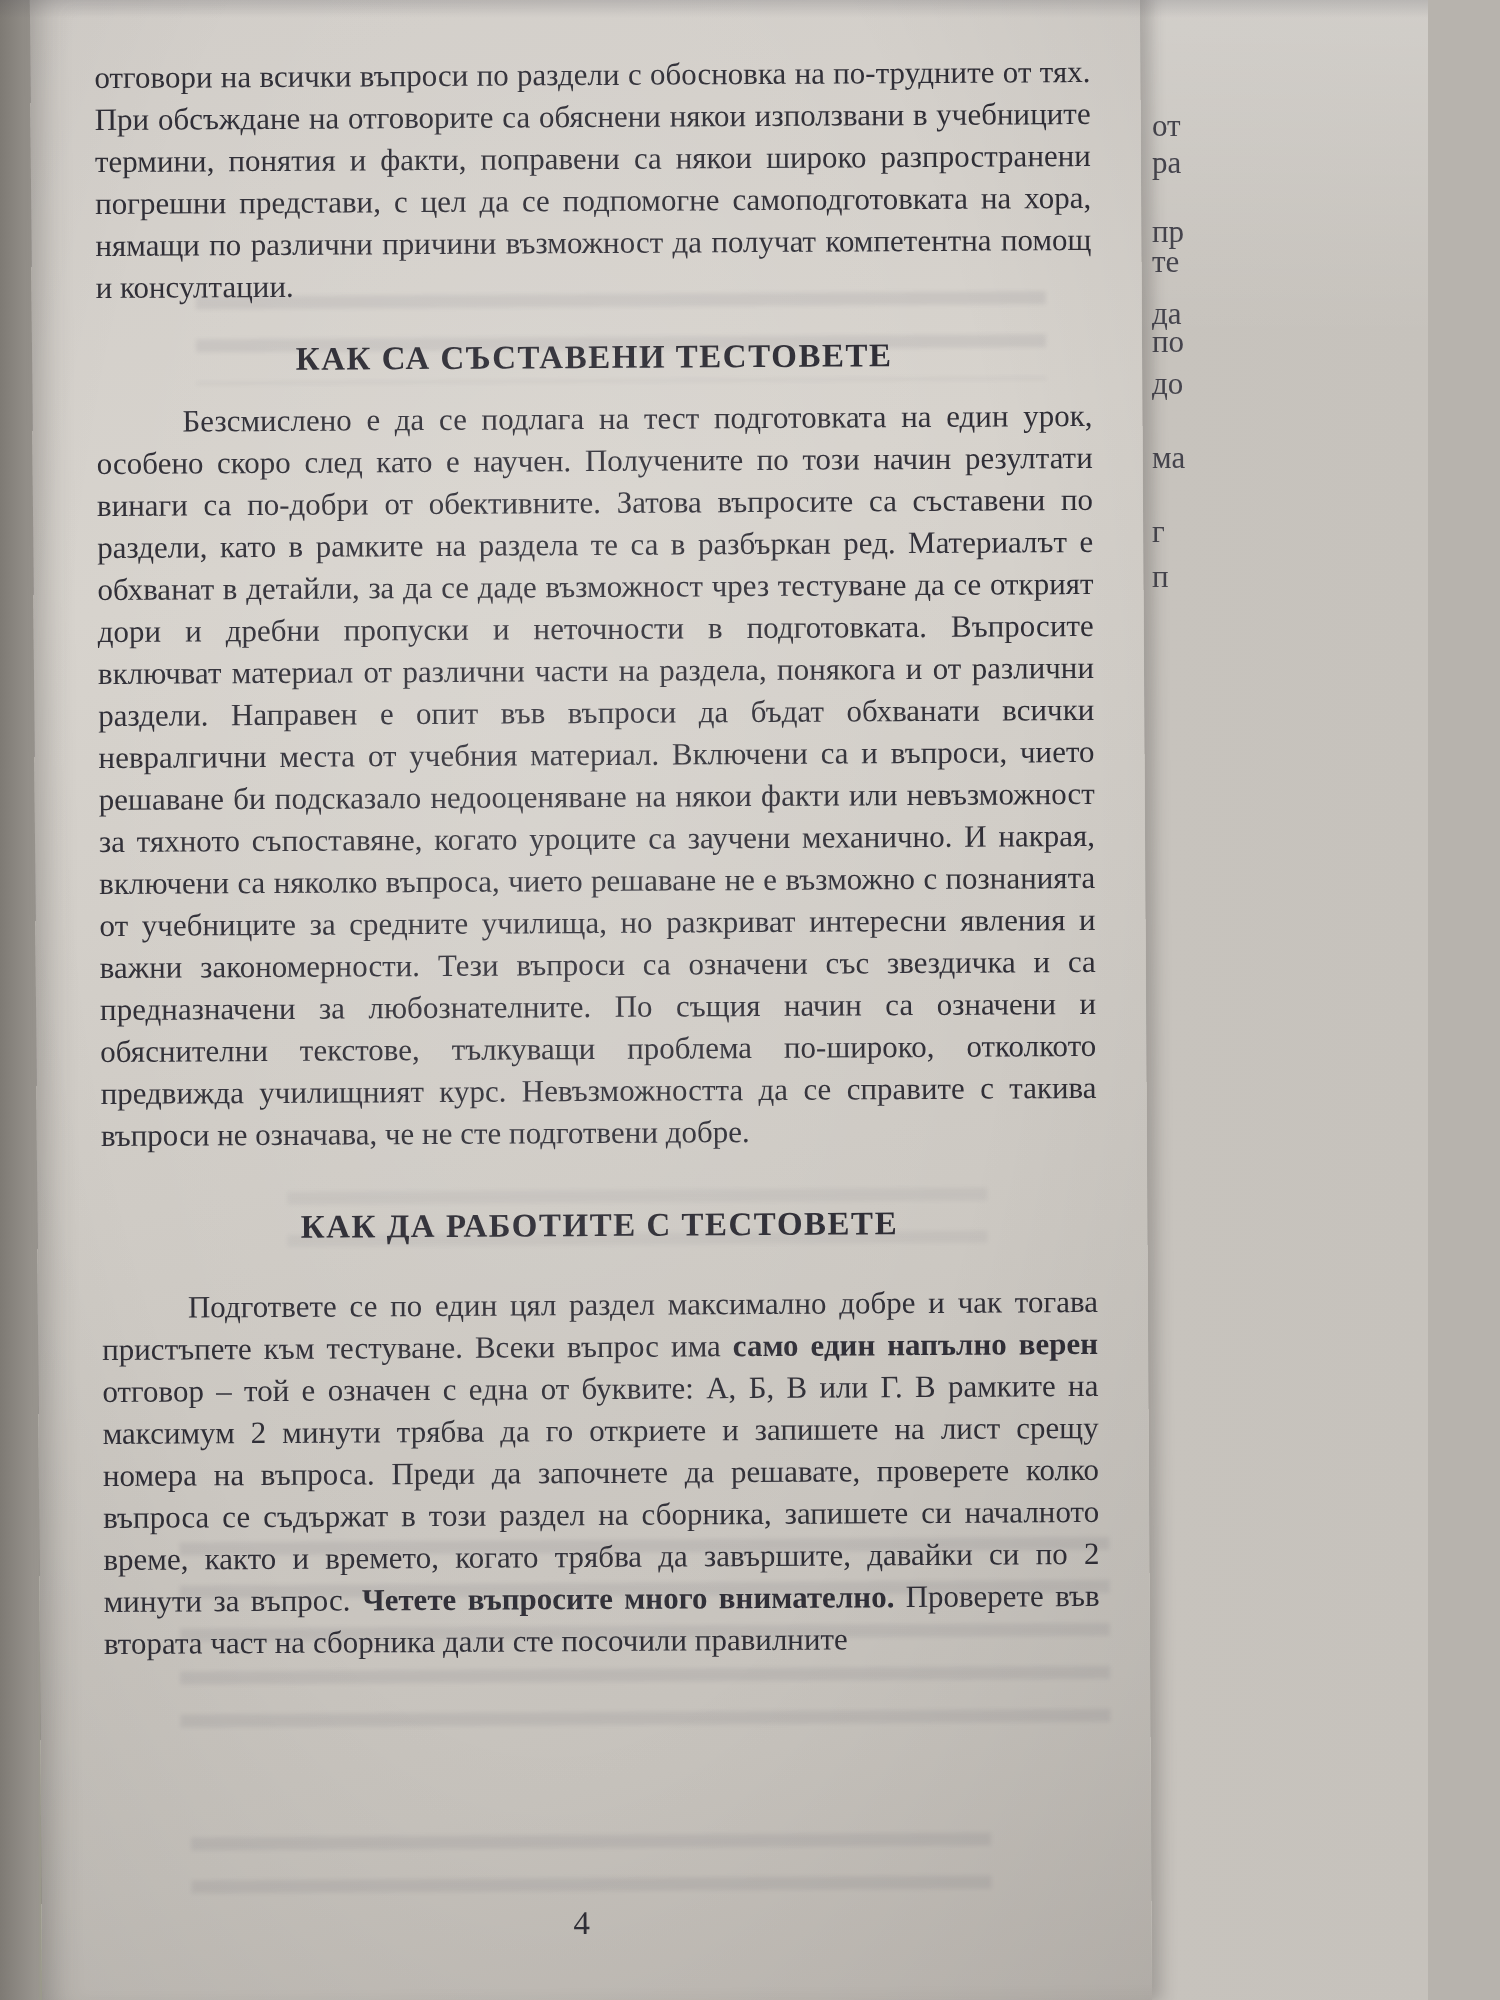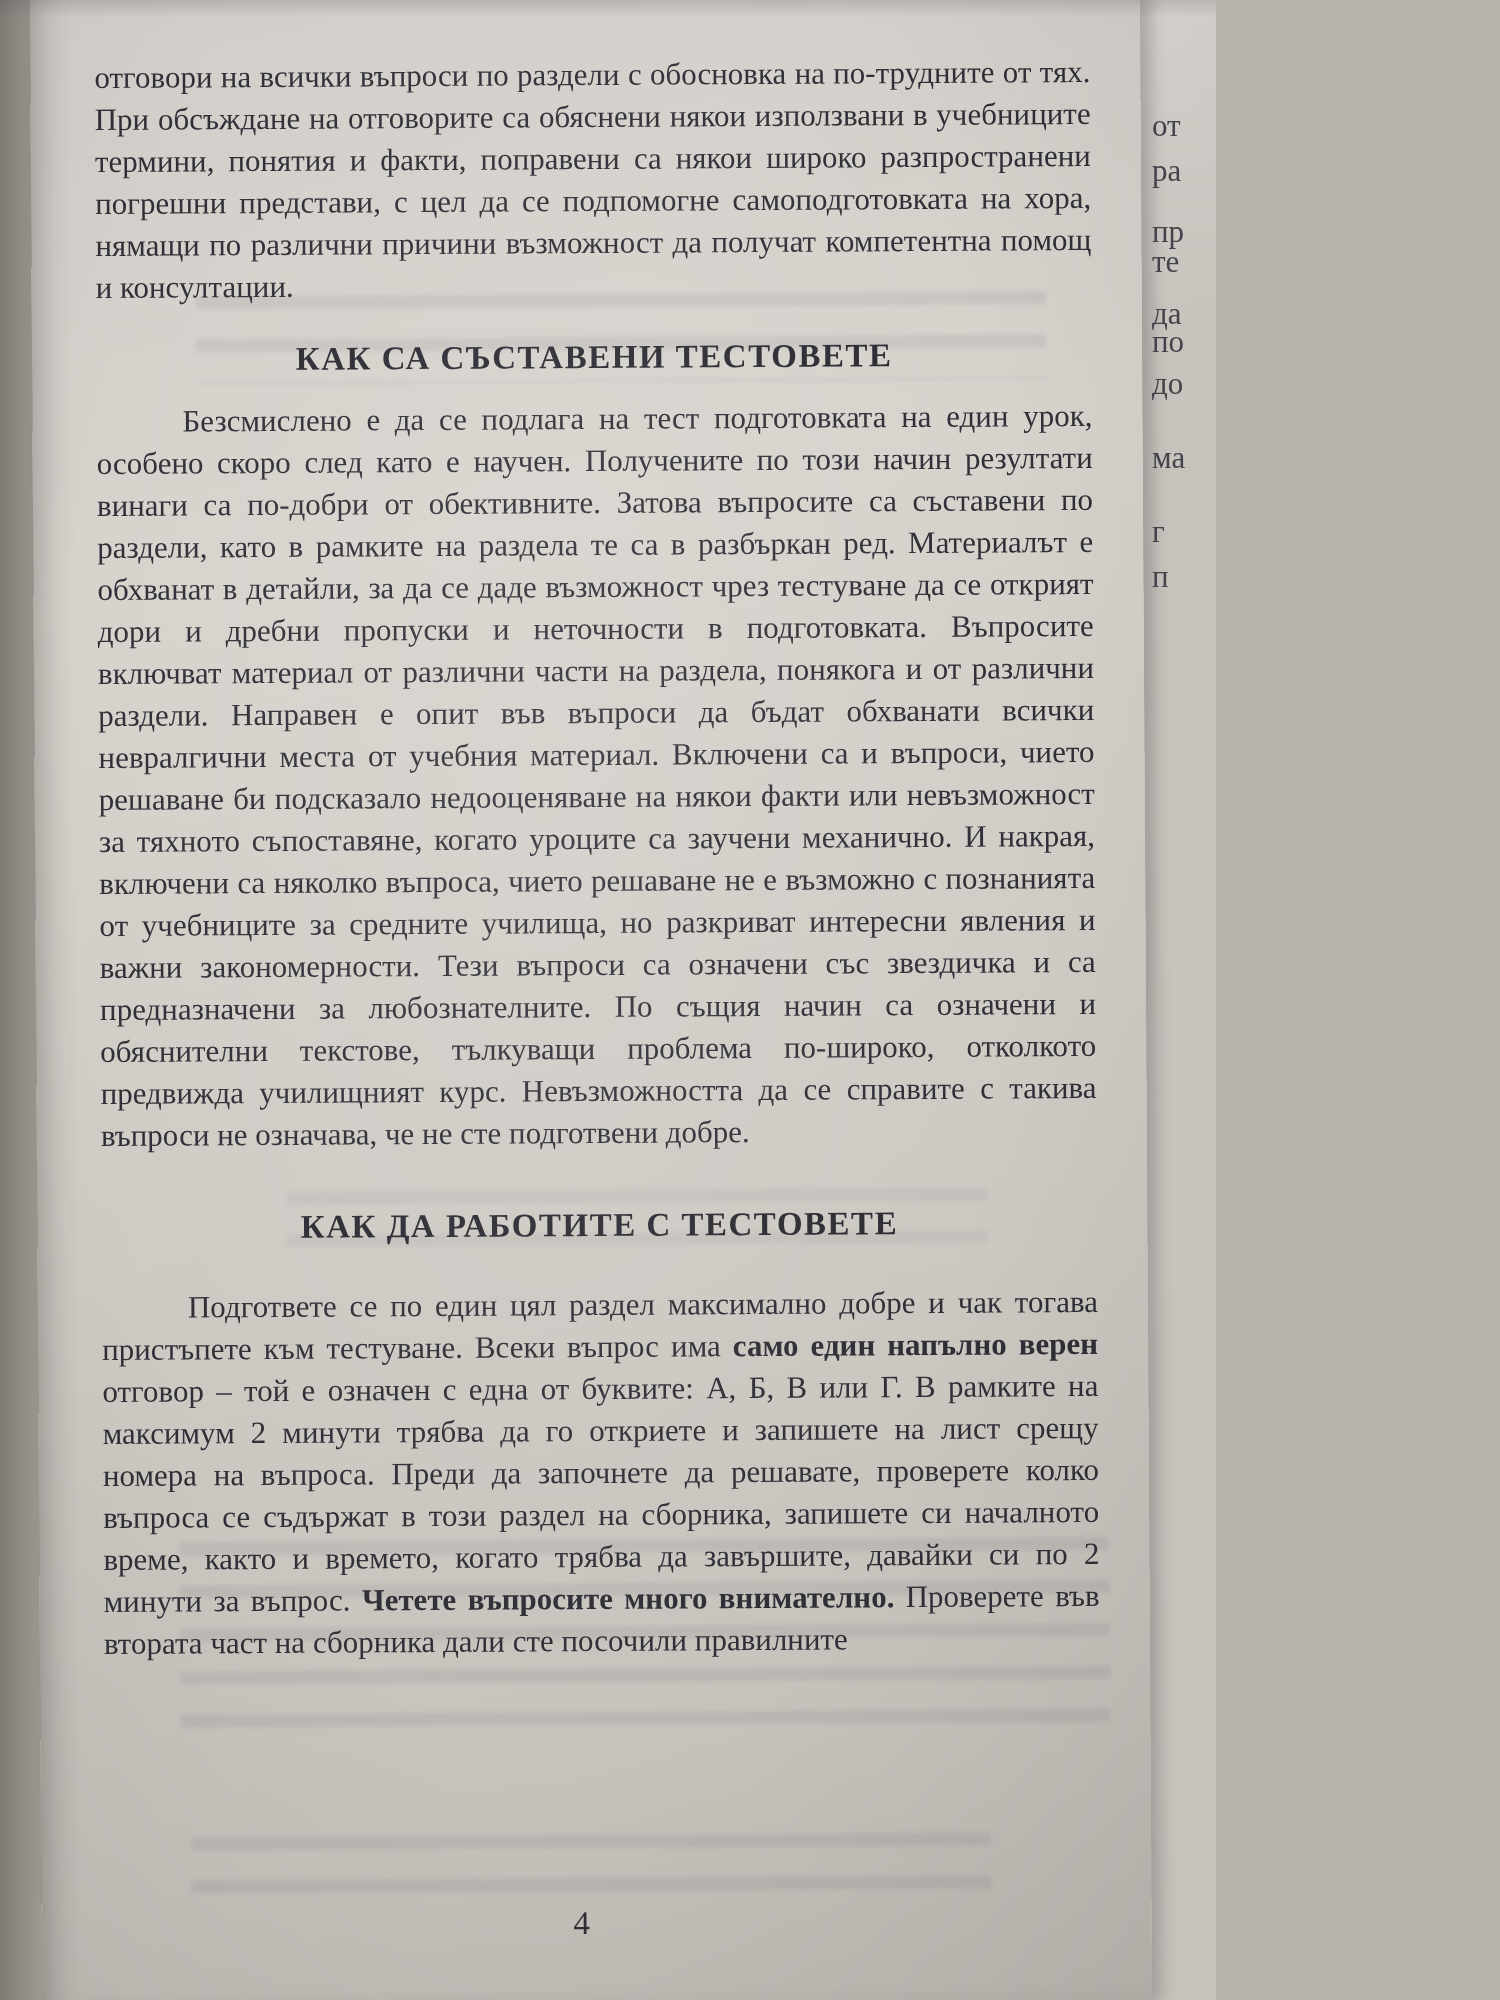--- a/index.html
+++ b/index.html
@@ -6,21 +6,21 @@
   * { box-sizing: border-box; }
   html, body { margin: 0; padding: 0; }
   body {
     width: 1500px; height: 2000px;
     background: #b7b3ad;
     font-family: "Liberation Serif", "DejaVu Serif", serif;
     overflow: hidden;
   }
   .photo {
     position: relative;
-    width: 1216px; height: 2000px;
+    width: 1428px; height: 2000px;
     overflow: hidden;
     background: #bef264;
   }
   .photo::after {
     content: "";
     position: absolute; top: 0; left: 0; right: 0; height: 18px;
     background: linear-gradient(180deg, rgba(60,60,72,0.16), rgba(60,60,72,0));
     pointer-events: none;
     z-index: 6;
   }
@@ -100,21 +100,21 @@
 </style>
 </head>
 <body>
 
 <div class="photo">
 
   <div class="left-edge"></div>
 
   <div class="page-under">
     <span class="fragment" style="top:106px">от</span>
-    <span class="fragment" style="top:151px">ра</span>
+    <span class="fragment" style="top:143px">ра</span>
     <span class="fragment" style="top:212px">пр</span>
     <span class="fragment" style="top:242px">те</span>
     <span class="fragment" style="top:294px">да</span>
     <span class="fragment" style="top:322px">по</span>
     <span class="fragment" style="top:364px">до</span>
     <span class="fragment" style="top:438px">ма</span>
     <span class="fragment" style="top:512px">г</span>
     <span class="fragment" style="top:557px">п</span>
   </div>
 

